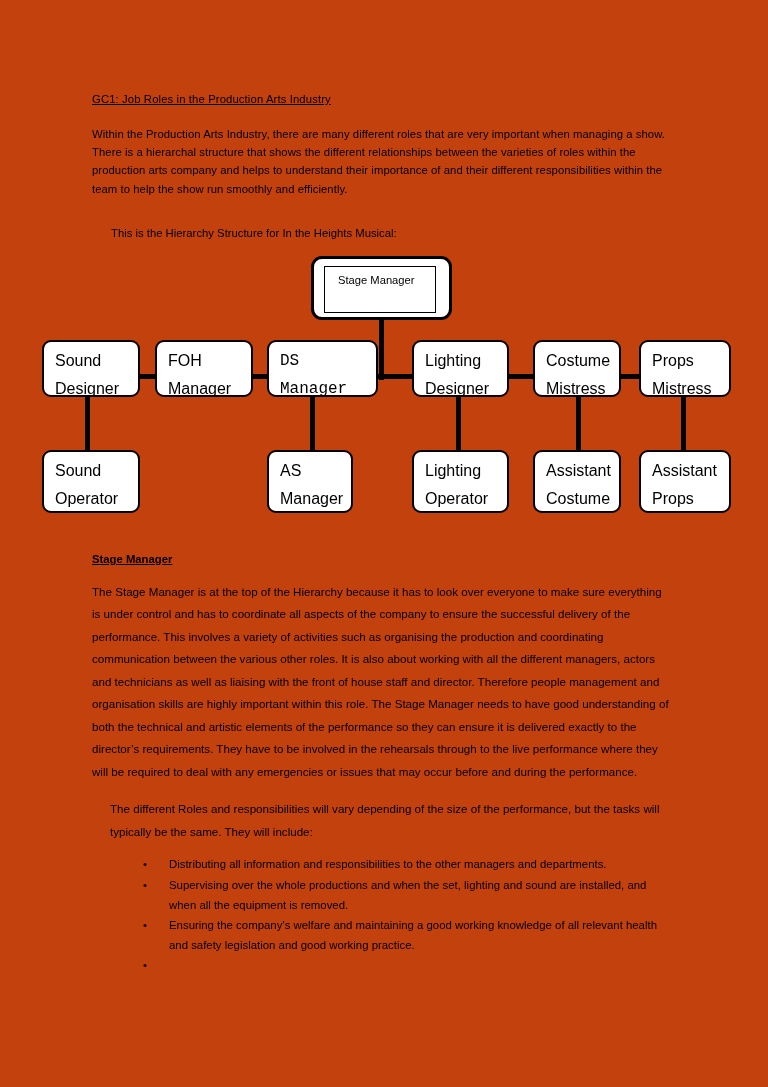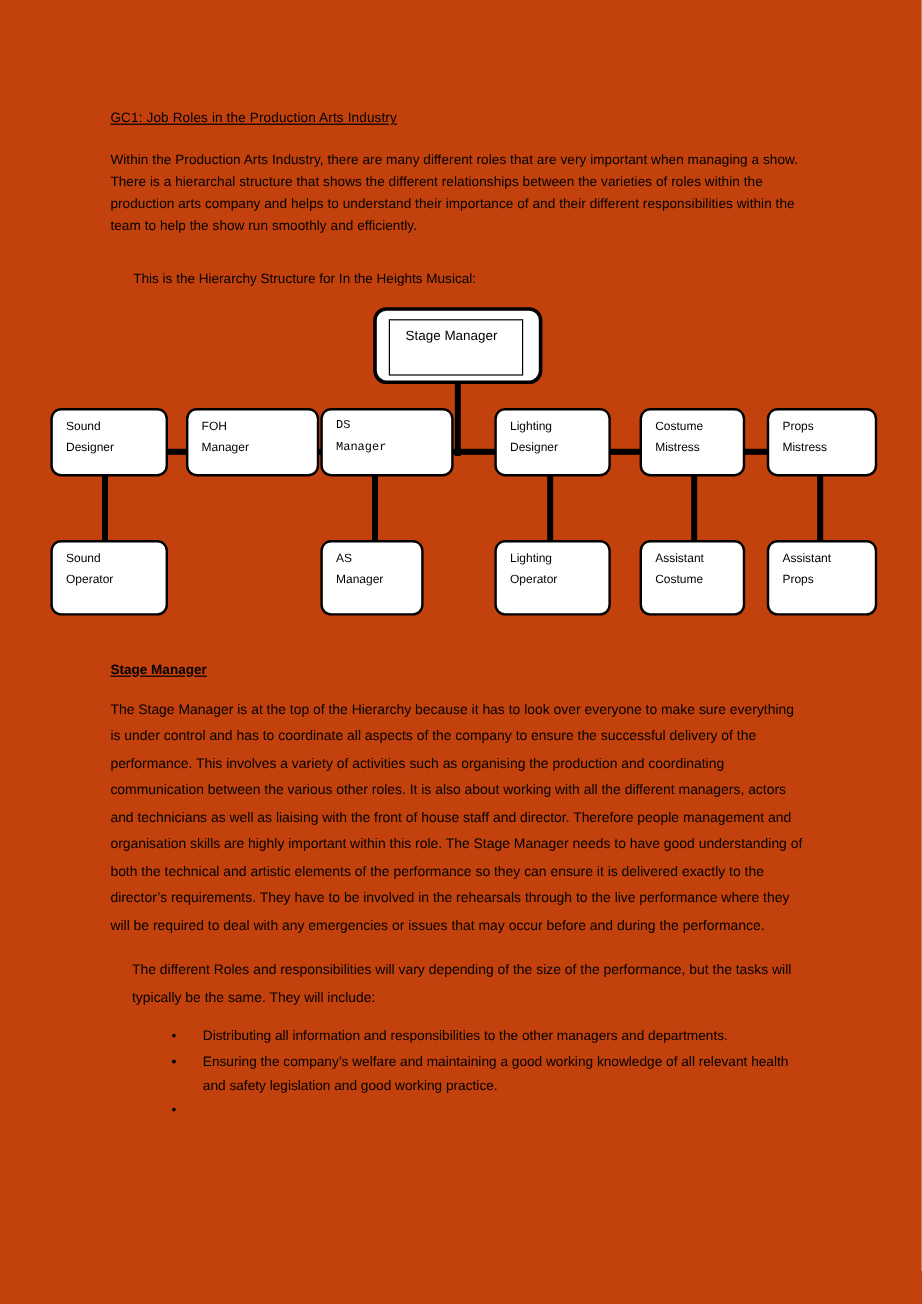--- a/index.html
+++ b/index.html
@@ -58,21 +58,21 @@
     top: 248px;
     width: 768px;
     height: 278px;
   }
   .node {
     position: absolute;
     box-sizing: border-box;
     border: 2.6px solid #000000;
     border-radius: 9px;
     background: #ffffff;
-    font-size: 10px;
+    font-size: 16px;
     line-height: 1.75;
     padding: 5px 0 4px 11px;
     z-index: 3;
   }
   .node .l2 { display: block; }
   .node-root {
     position: absolute;
     box-sizing: border-box;
     border: 3.2px solid #000000;
     border-radius: 11px;
@@ -118,21 +118,21 @@
     <div class="node-root" style="left:311px; top:8px; width:141px; height:64px;">
       <div class="inner" style="left:10px; top:7px; width:112px; height:47px;">
         <span>Stage Manager</span>
       </div>
     </div>
 
     <div class="node" style="left:42px; top:92px; width:98px; height:57px;">
       <span>Sound</span>
       <span class="l2">Designer</span>
     </div>
-    <div class="node" style="left:155px; top:92px; width:111px; height:57px;">
+    <div class="node" style="left:155px; top:92px; width:98px; height:57px;">
       <span>FOH</span>
       <span class="l2">Manager</span>
     </div>
     <div class="node" style="left:267px; top:92px; width:111px; height:57px;font-family:Liberation Mono, monospace;">
       <span>DS</span>
       <span class="l2">Manager</span>
     </div>
     <div class="node" style="left:412px; top:92px; width:97px; height:57px;">
       <span>Lighting</span>
       <span class="l2">Designer</span>
@@ -175,20 +175,21 @@
 
     <p style="font-size:11.6px; line-height:1.94; margin:0 0 11px 18px;">The different Roles and responsibilities will vary depending of the size of the performance, but the tasks will typically be the same. They will include:</p>
 
     <ul style="margin:0; padding-left:51px; list-style:none;">
       <li style="font-size:11.4px; line-height:1.77; position:relative; padding-left:26px; margin-bottom:0;">
         <span style="position:absolute; left:0; top:0;">•</span>
         <span> Distributing all information and responsibilities to the other managers and departments.</span>
       </li>
       <li style="font-size:11.4px; line-height:1.77; position:relative; padding-left:26px; margin-bottom:0;">
         <span style="position:absolute; left:0; top:0;">•</span>
+        <span>Supervising over the whole productions and when the set, lighting and sound are installed, and when all the equipment is removed.</span>
       </li>
       <li style="font-size:11.4px; line-height:1.77; position:relative; padding-left:26px; margin-bottom:0;">
         <span style="position:absolute; left:0; top:0;">•</span>
         <span>Ensuring the company’s welfare and maintaining a good working knowledge of all relevant health and safety legislation and good working practice.</span>
       </li>
       <li style="font-size:11.4px; line-height:1.77; position:relative; padding-left:26px; margin-bottom:0;">
         <span style="position:absolute; left:0; top:0;">•</span>
       </li>
     </ul>
   </div>

